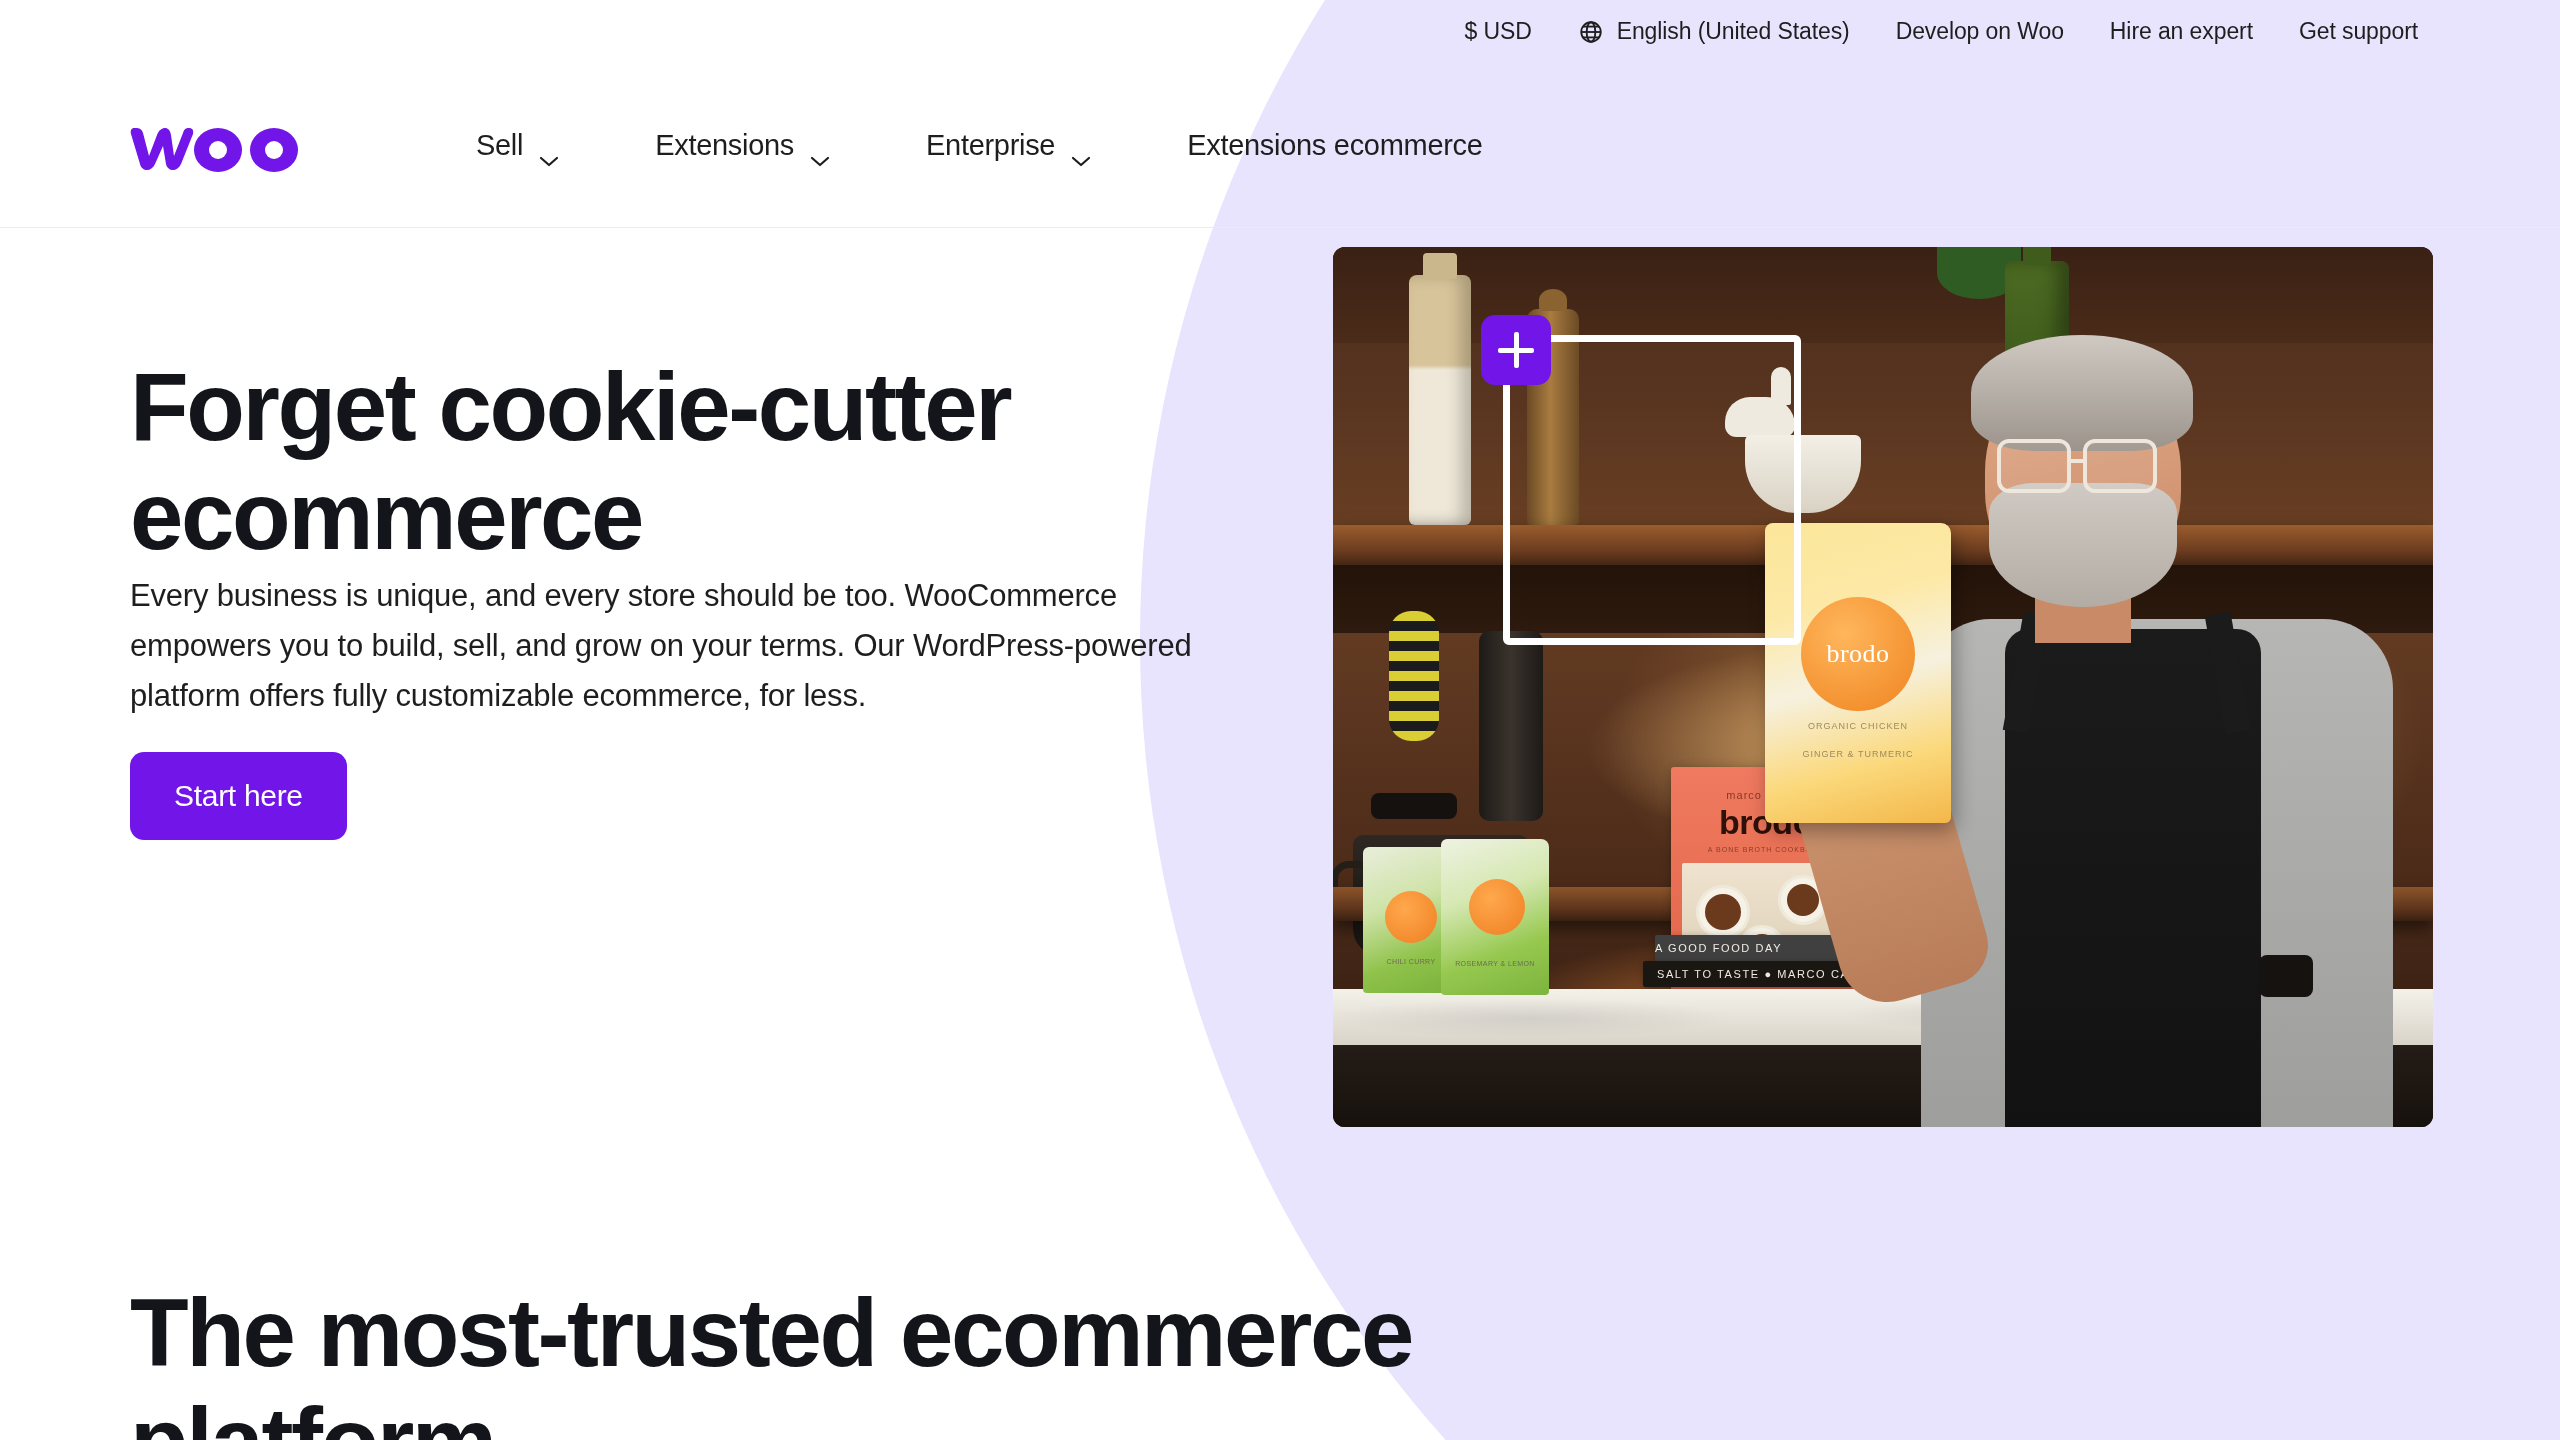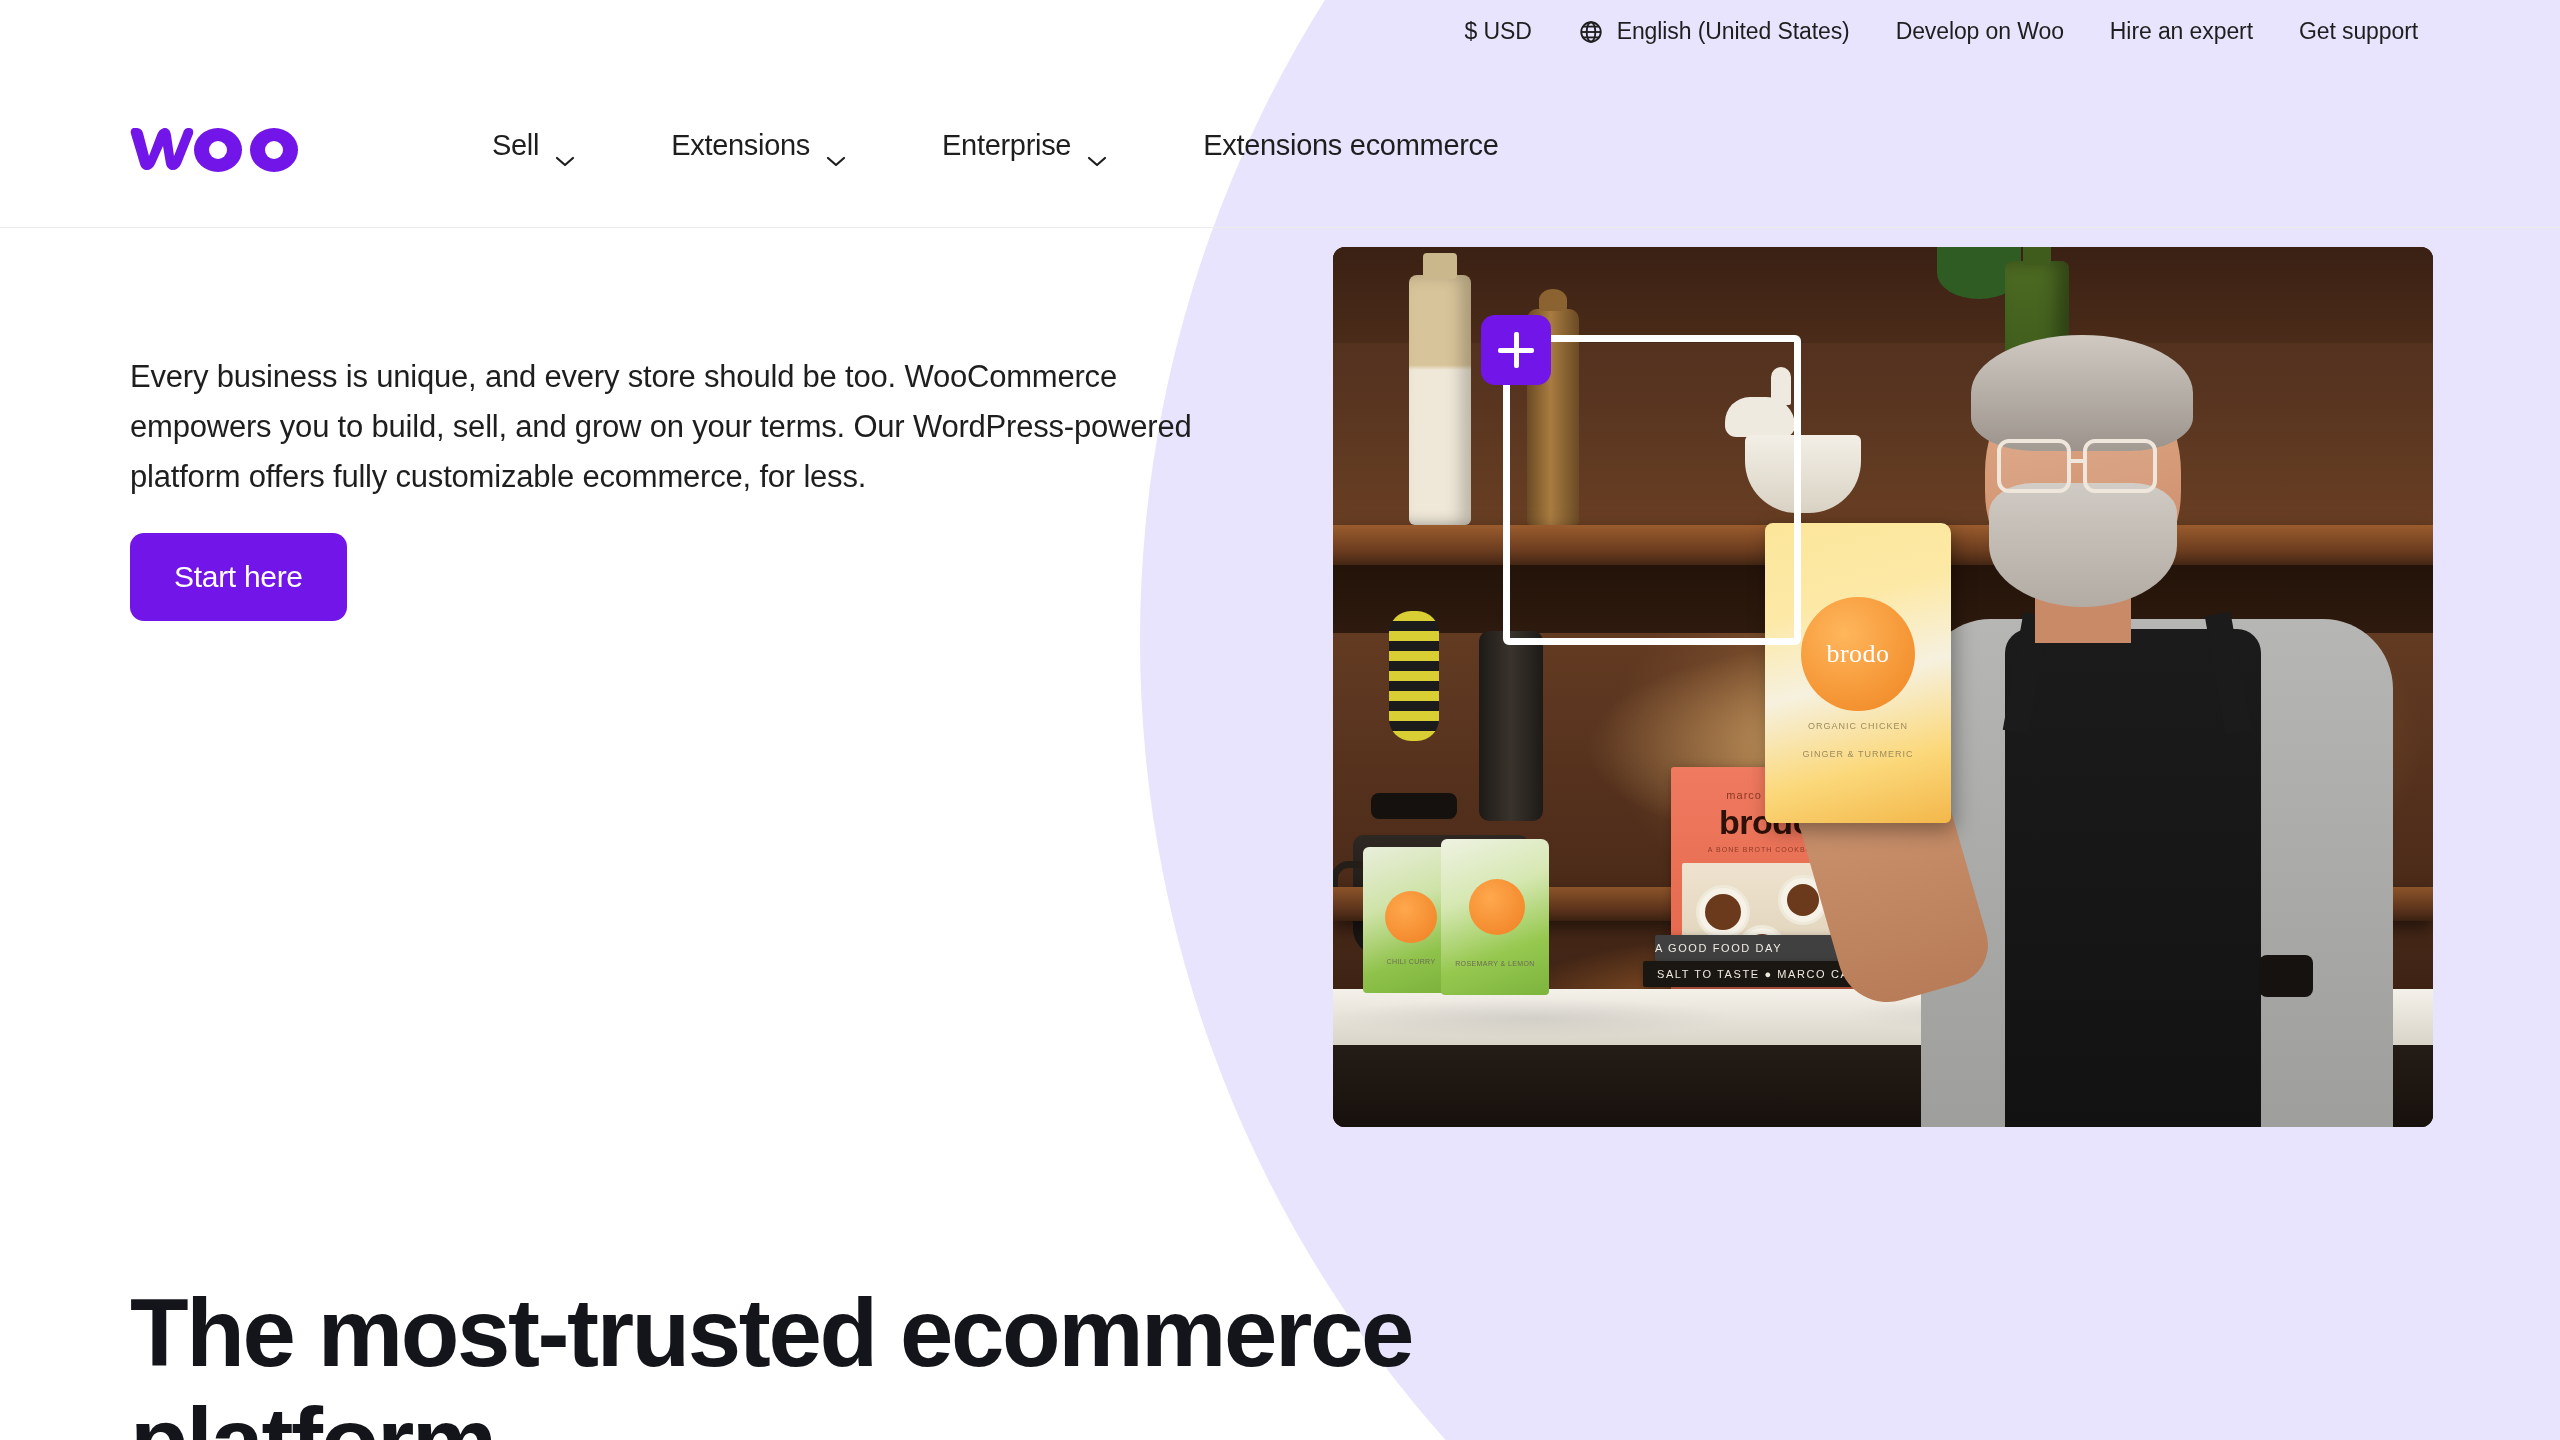--- a/index.html
+++ b/index.html
@@ -35,21 +35,20 @@
   }
   .globe-icon { display:inline-flex; }
 
   
   .navbar {
     position:absolute; left:0; top:63px; width:2560px; height:165px;
     display:flex; align-items:center;
     padding:0 66px 0 130px;
     border-bottom:1px solid #ececf0;
     z-index:5;
-    gap:16px;
   }
   .woo-logo { width:190px; height:58px; flex:none; }
   .nav-links { display:flex; align-items:center; gap:0; margin-left:108px; }
   .nav-link {
     display:flex; align-items:center; gap:16px;
     font-size:29px; color:#1e1e1e; letter-spacing:-0.3px;
     padding:0 48px; white-space:nowrap; cursor:pointer;
   }
   .chev { display:inline-block; width:20px; height:12px; position:relative; top:2px; }
   .nav-right { margin-left:auto; display:flex; align-items:center; gap:0; }
@@ -346,20 +345,21 @@
         </span>
       </div>
       <div class="nav-link">
         <span>Extensions ecommerce</span>
       </div>
     </div>
 
   </div>
 
   <div class="hero-left">
+    <h1 class="hero-title">Forget cookie-cutter ecommerce</h1>
     <p class="hero-body">Every business is unique, and every store should be too. WooCommerce empowers you to build, sell, and grow on your terms. Our WordPress-powered platform offers fully customizable ecommerce, for less.</p>
     <button class="start-btn">Start here</button>
   </div>
 
   <div class="hero-media">
     <div class="photo">
       <div class="scene">
         <div class="wall"></div>
         <div class="shelf-top-back"></div>
         <div class="glow-back"></div>

